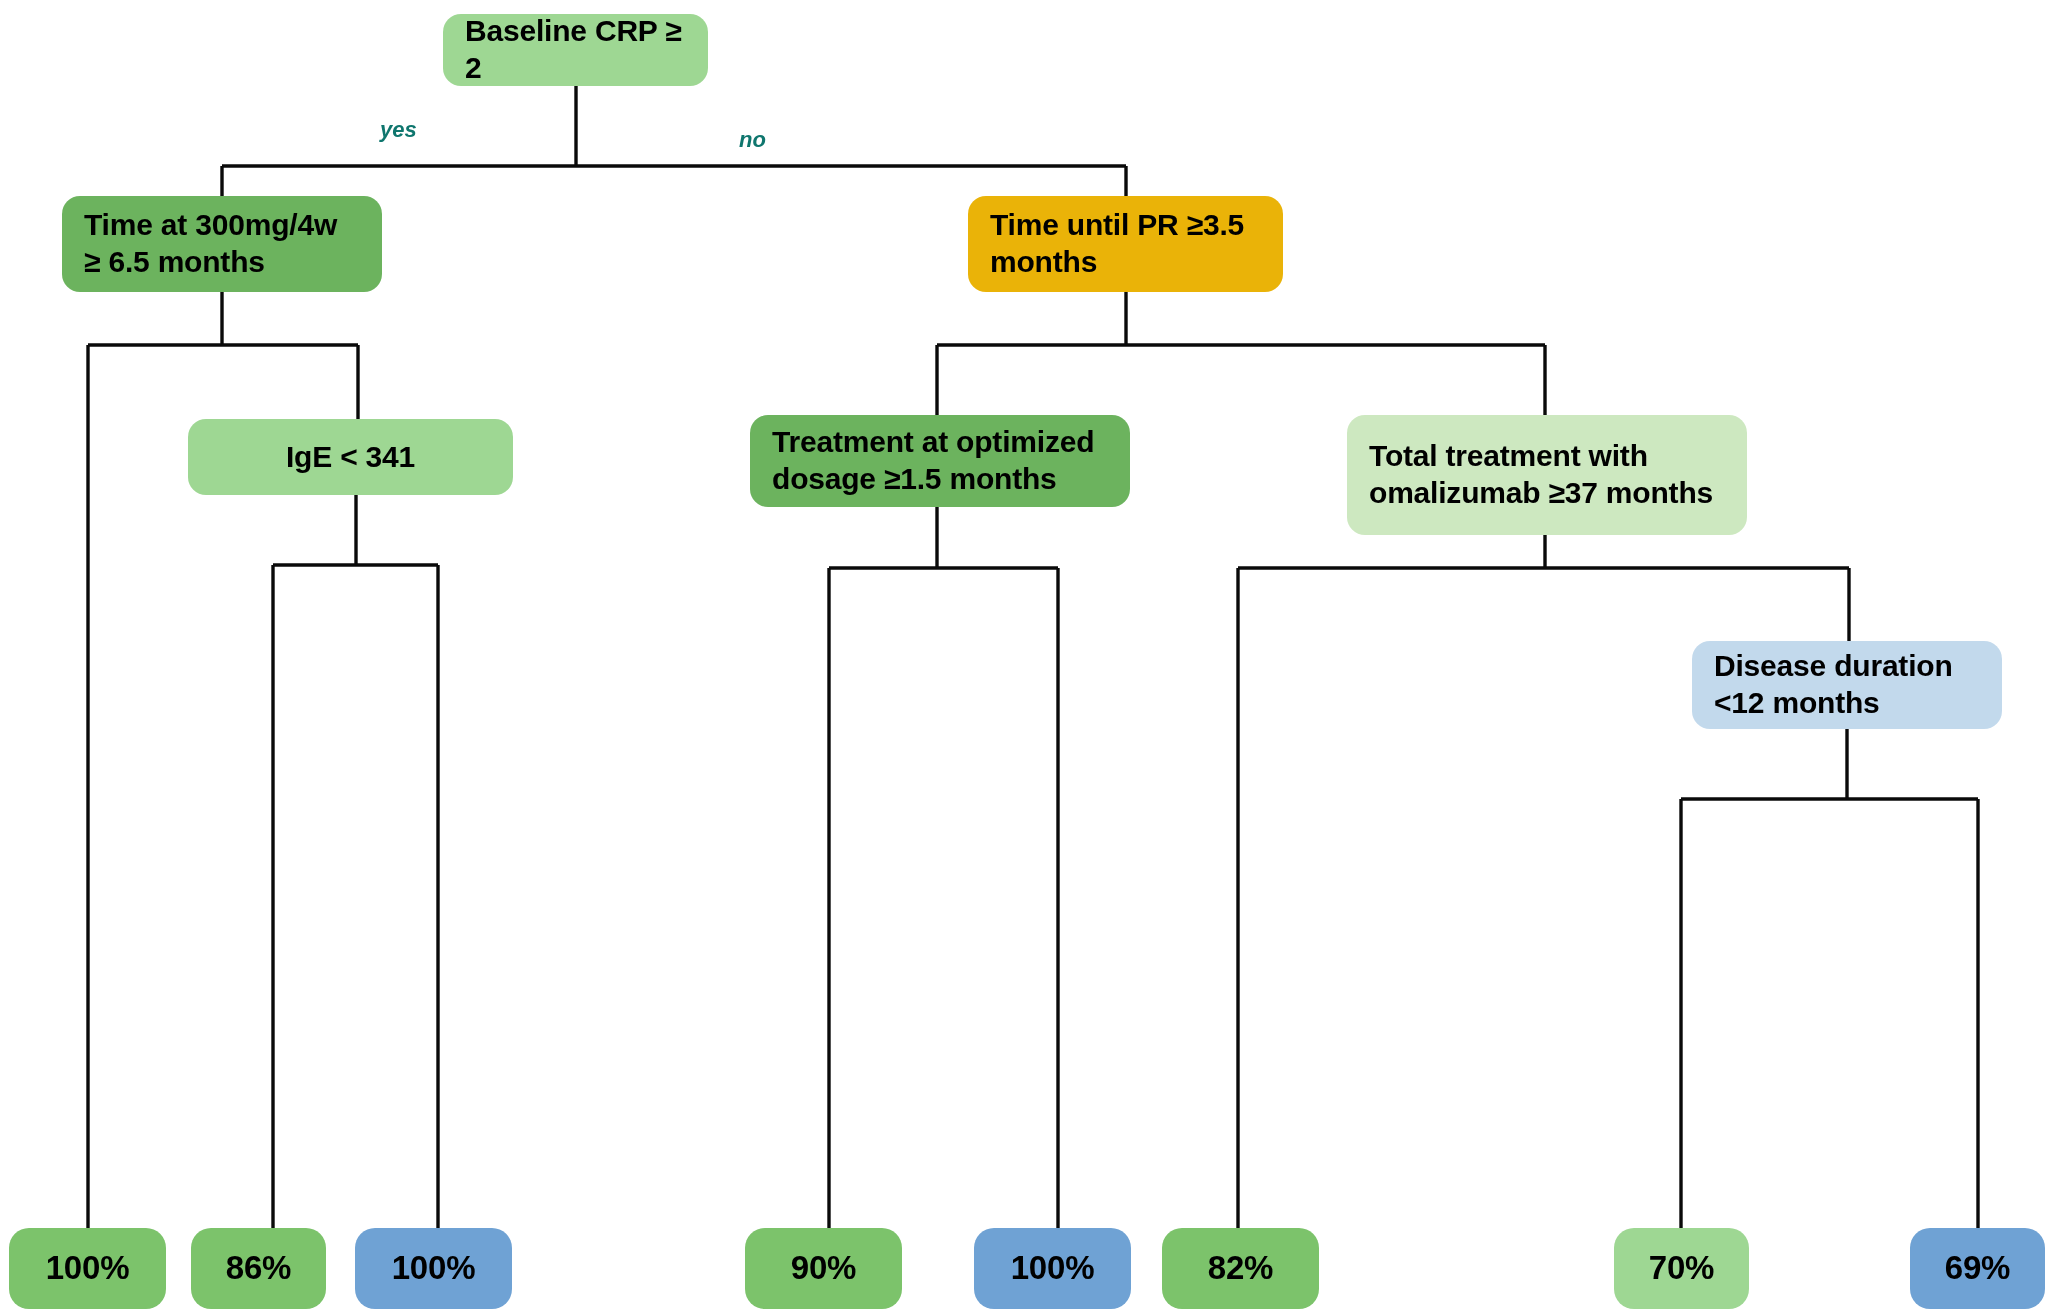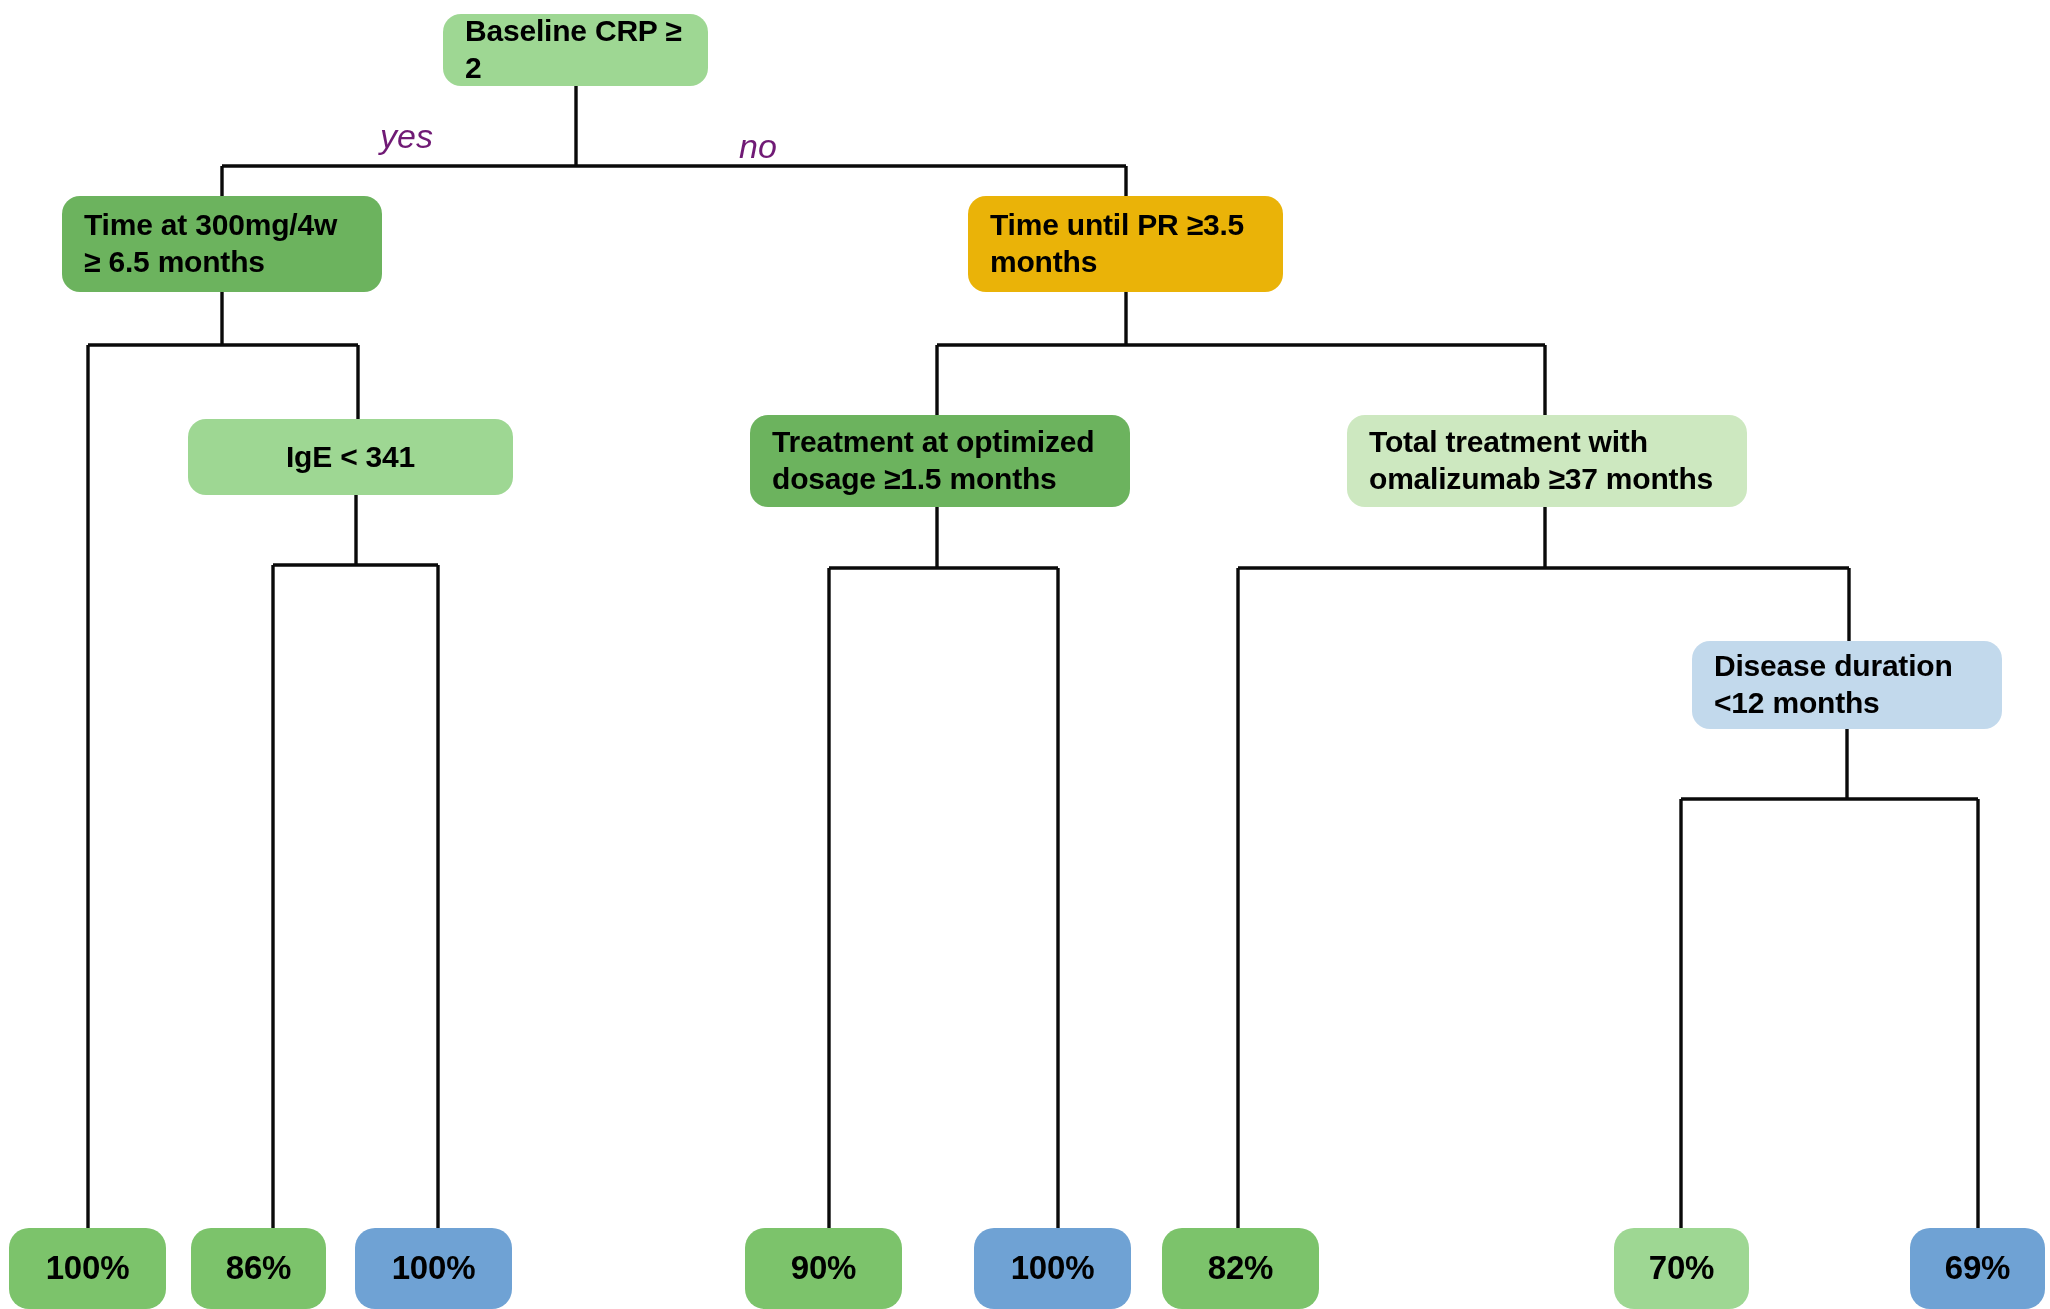--- a/index.html
+++ b/index.html
@@ -47,24 +47,24 @@
   }
   .node.internal {
     font-size: 30px;
   }
   .node.leaf {
     font-size: 33px;
     border-radius: 20px;
   }
   .branch-label {
     position: absolute;
-    font-size: 34px;
-    font-weight: normal;
+    font-size: 22px;
+    font-weight: bold;
     font-style: italic;
-    color: #701a75;
+    color: #0f766e;
   }
 </style>
 </head>
 <body>
 
 <div id="tree-root">
 
   <svg id="edges" viewBox="0 0 2050 1309" preserveAspectRatio="none">
       <path d="M 576,86 L 576,166" class="edge-line" stroke="#0a0a0a"></path>
       <path d="M 222,166 L 1126,166" class="edge-line" stroke="#0a0a0a"></path>
@@ -109,21 +109,21 @@
       </div>
       <div class="node internal" style="left: 968px; top: 196px; width: 315px; height: 96px; background: #eab308;">
         <span>Time until PR ≥3.5 months</span>
       </div>
       <div class="node internal" style="left: 188px; top: 419px; width: 325px; height: 76px; background: rgb(158, 215, 147);">
         <span>IgE &lt; 341</span>
       </div>
       <div class="node internal" style="left: 750px; top: 415px; width: 380px; height: 92px; background: rgb(108, 179, 94);">
         <span>Treatment at optimized dosage ≥1.5 months</span>
       </div>
-      <div class="node internal" style="left: 1347px; top: 415px; width: 400px; height: 92px; background: rgb(205, 232, 192);">
+      <div class="node internal" style="left: 1347px; top: 415px; width: 400px; height: 120px; background: rgb(205, 232, 192);">
         <span>Total treatment with omalizumab ≥37 months</span>
       </div>
       <div class="node internal" style="left: 1692px; top: 641px; width: 310px; height: 88px; background: rgb(194, 217, 236);">
         <span>Disease duration &lt;12 months</span>
       </div>
       <div class="node leaf" style="left: 9px; top: 1228px; width: 157px; height: 81px; background: rgb(124, 195, 107);">
         <span>100%</span>
       </div>
       <div class="node leaf" style="left: 191px; top: 1228px; width: 135px; height: 81px; background: rgb(124, 195, 107);">
         <span>86%</span>

